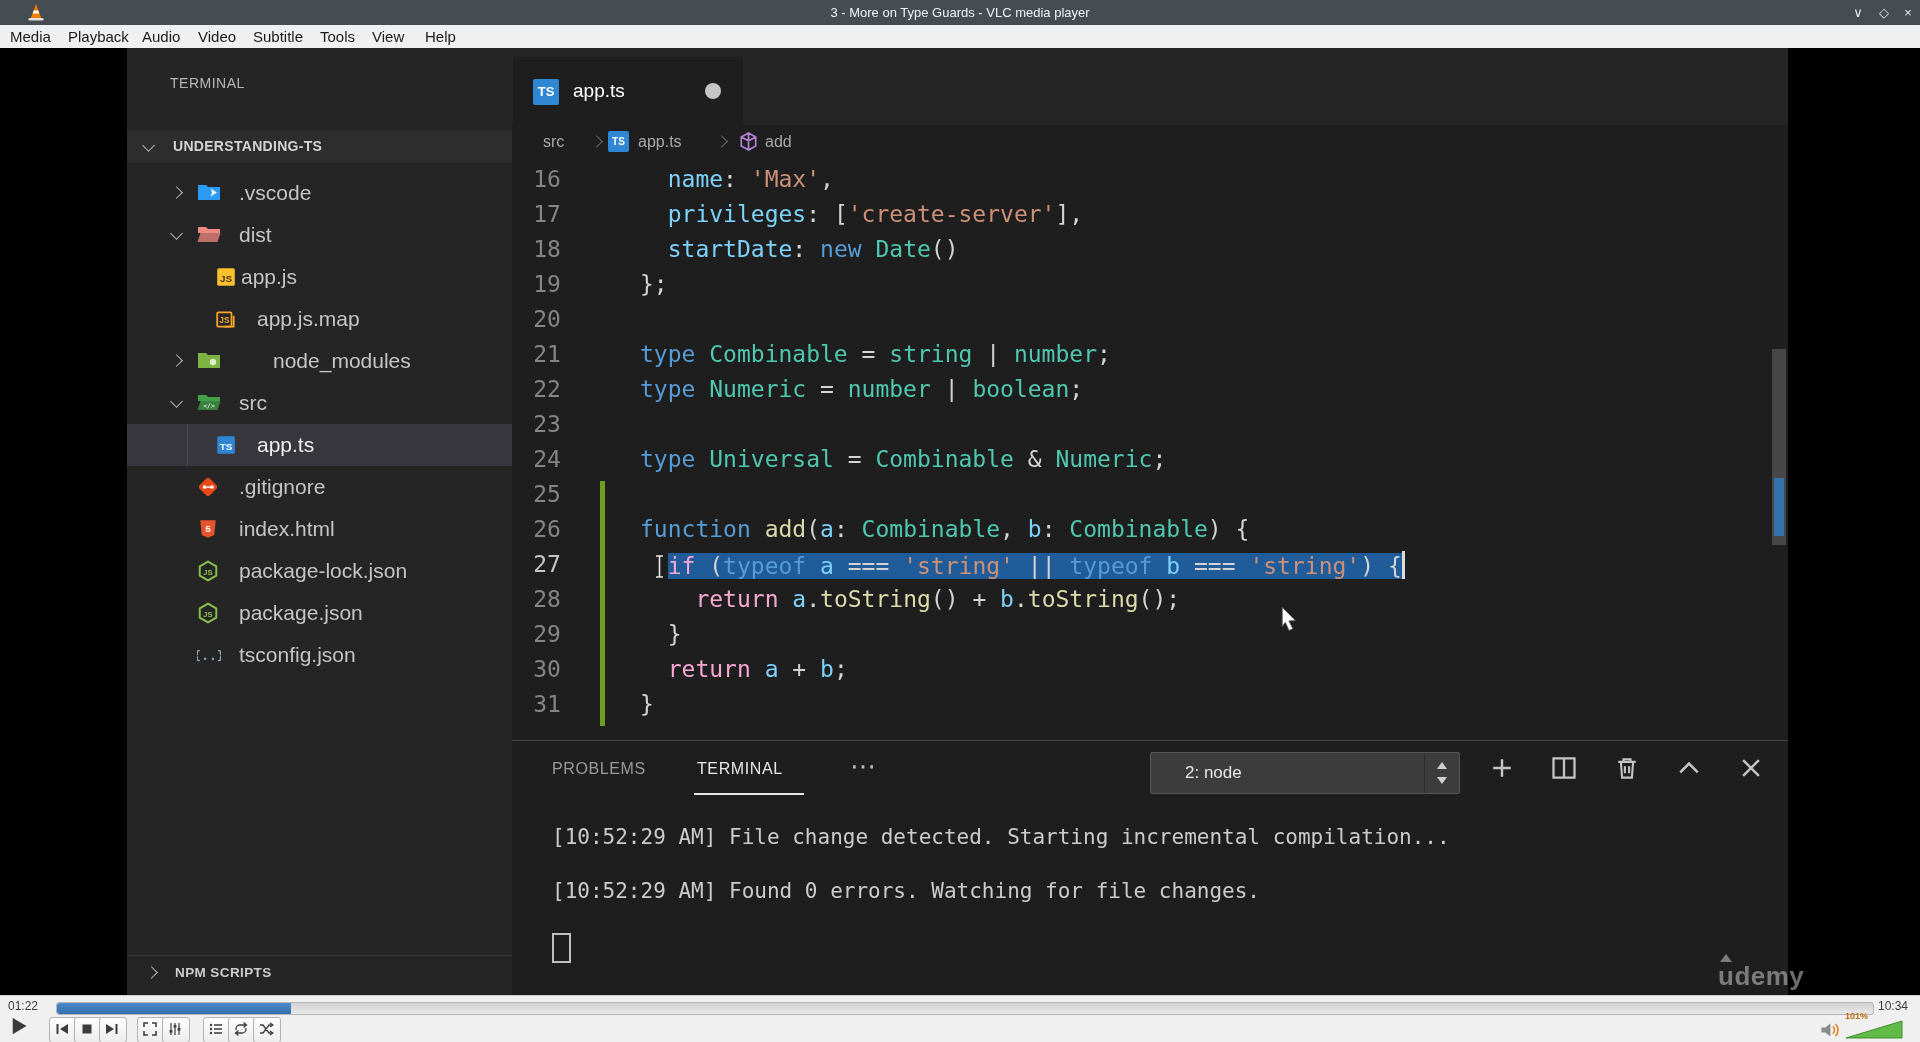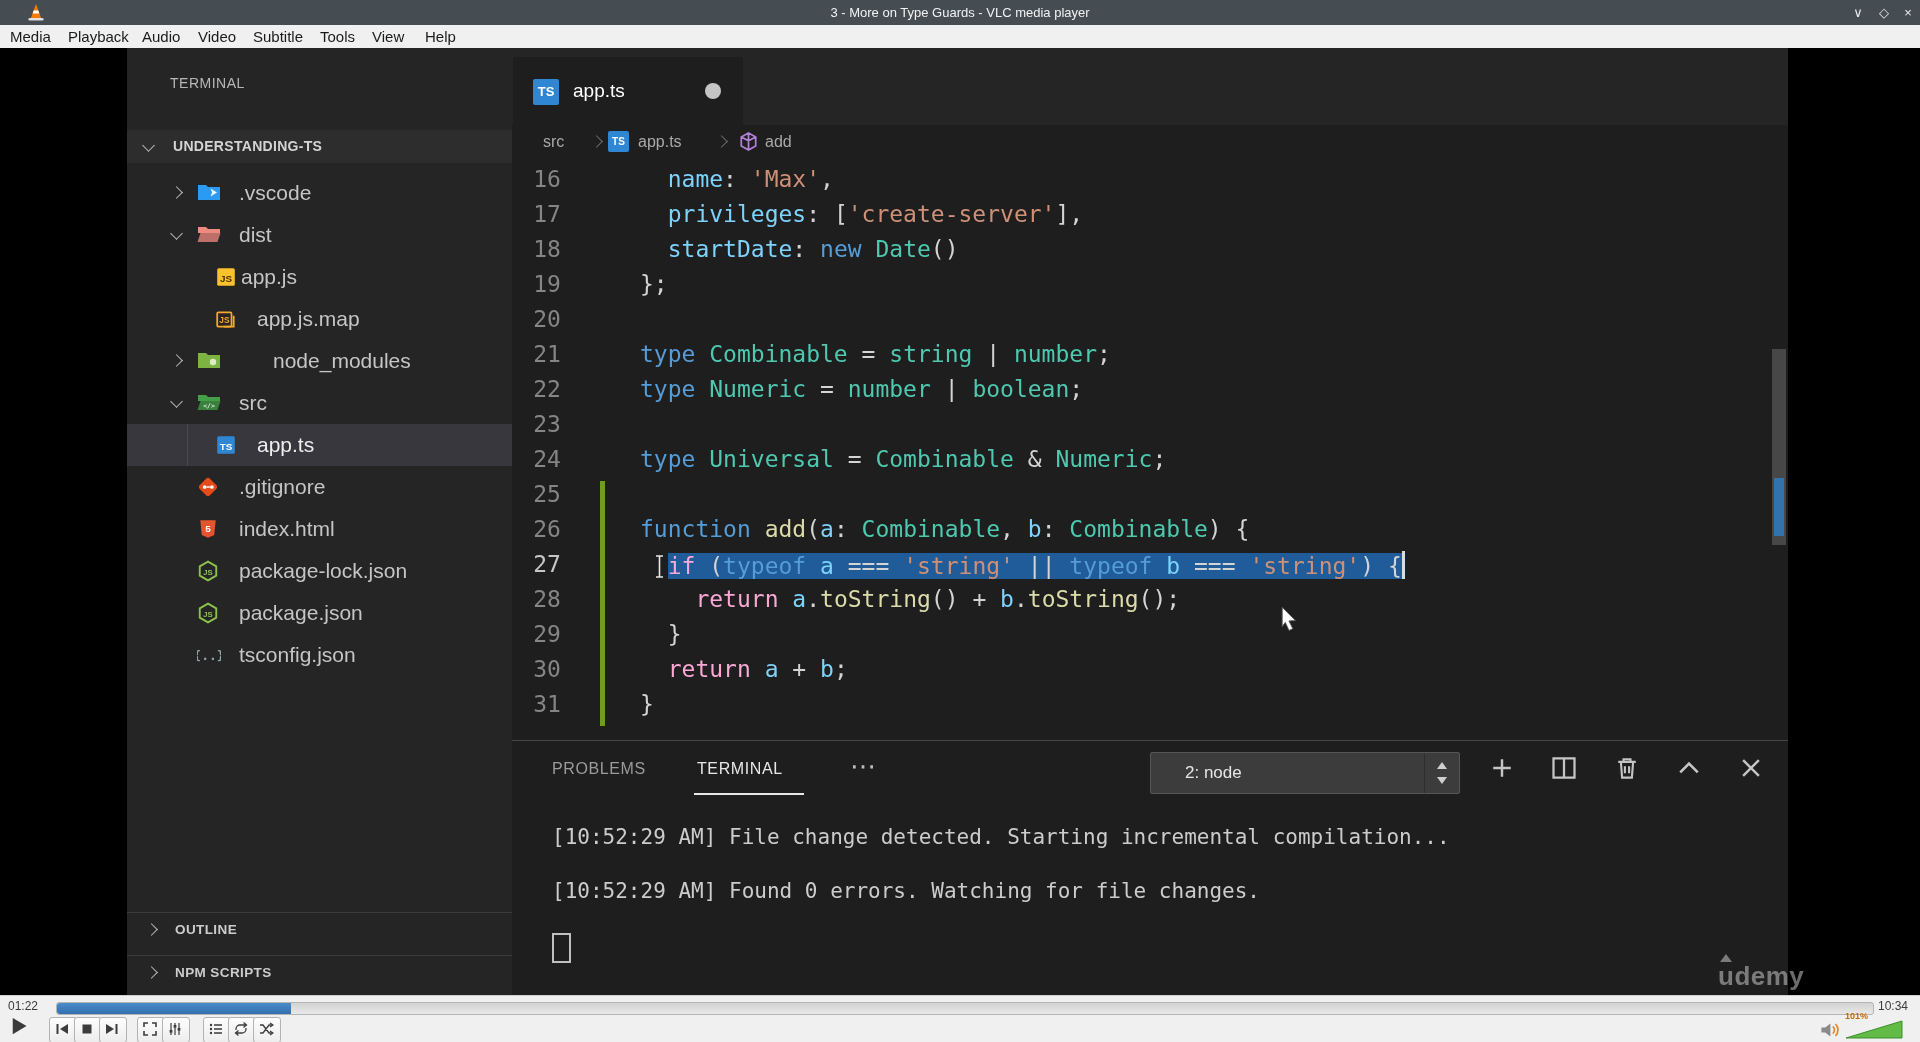--- a/index.html
+++ b/index.html
@@ -208,24 +208,20 @@
               </svg></div>
             <div class="tree-label" style="left: 112px;">package.json</div>
           </div>
           <div class="tree-row" style="top: 586px;">
             <div class="tree-icon" style="left: 70px;"><svg width="24" height="22" viewBox="0 0 24 20">
                 <text x="12" y="15" font-size="13" font-weight="bold" fill="#90a4ae" text-anchor="middle" font-family="DejaVu Sans Mono,monospace">{..}</text>
               </svg></div>
             <div class="tree-label" style="left: 112px;">tsconfig.json</div>
           </div>
         </div>
-      <div class="section-hdr abs" style="top:864px;">
-        <span class="chev right" style="left:20px;top:12px;"></span>
-        <div class="section-label">OUTLINE</div>
-      </div>
       <div class="section-hdr abs" style="top:907px;">
         <span class="chev right" style="left:20px;top:12px;"></span>
         <div class="section-label">NPM SCRIPTS</div>
       </div>
     </div>
 
     <div id="editor-group" class="abs">
       <div id="tabbar" class="abs">
         <div id="tab-active" class="abs">
           <span class="ts-badge" style="left:20px;top:22px;width:26px;height:26px;line-height:26px;font-size:13px;">TS</span>

